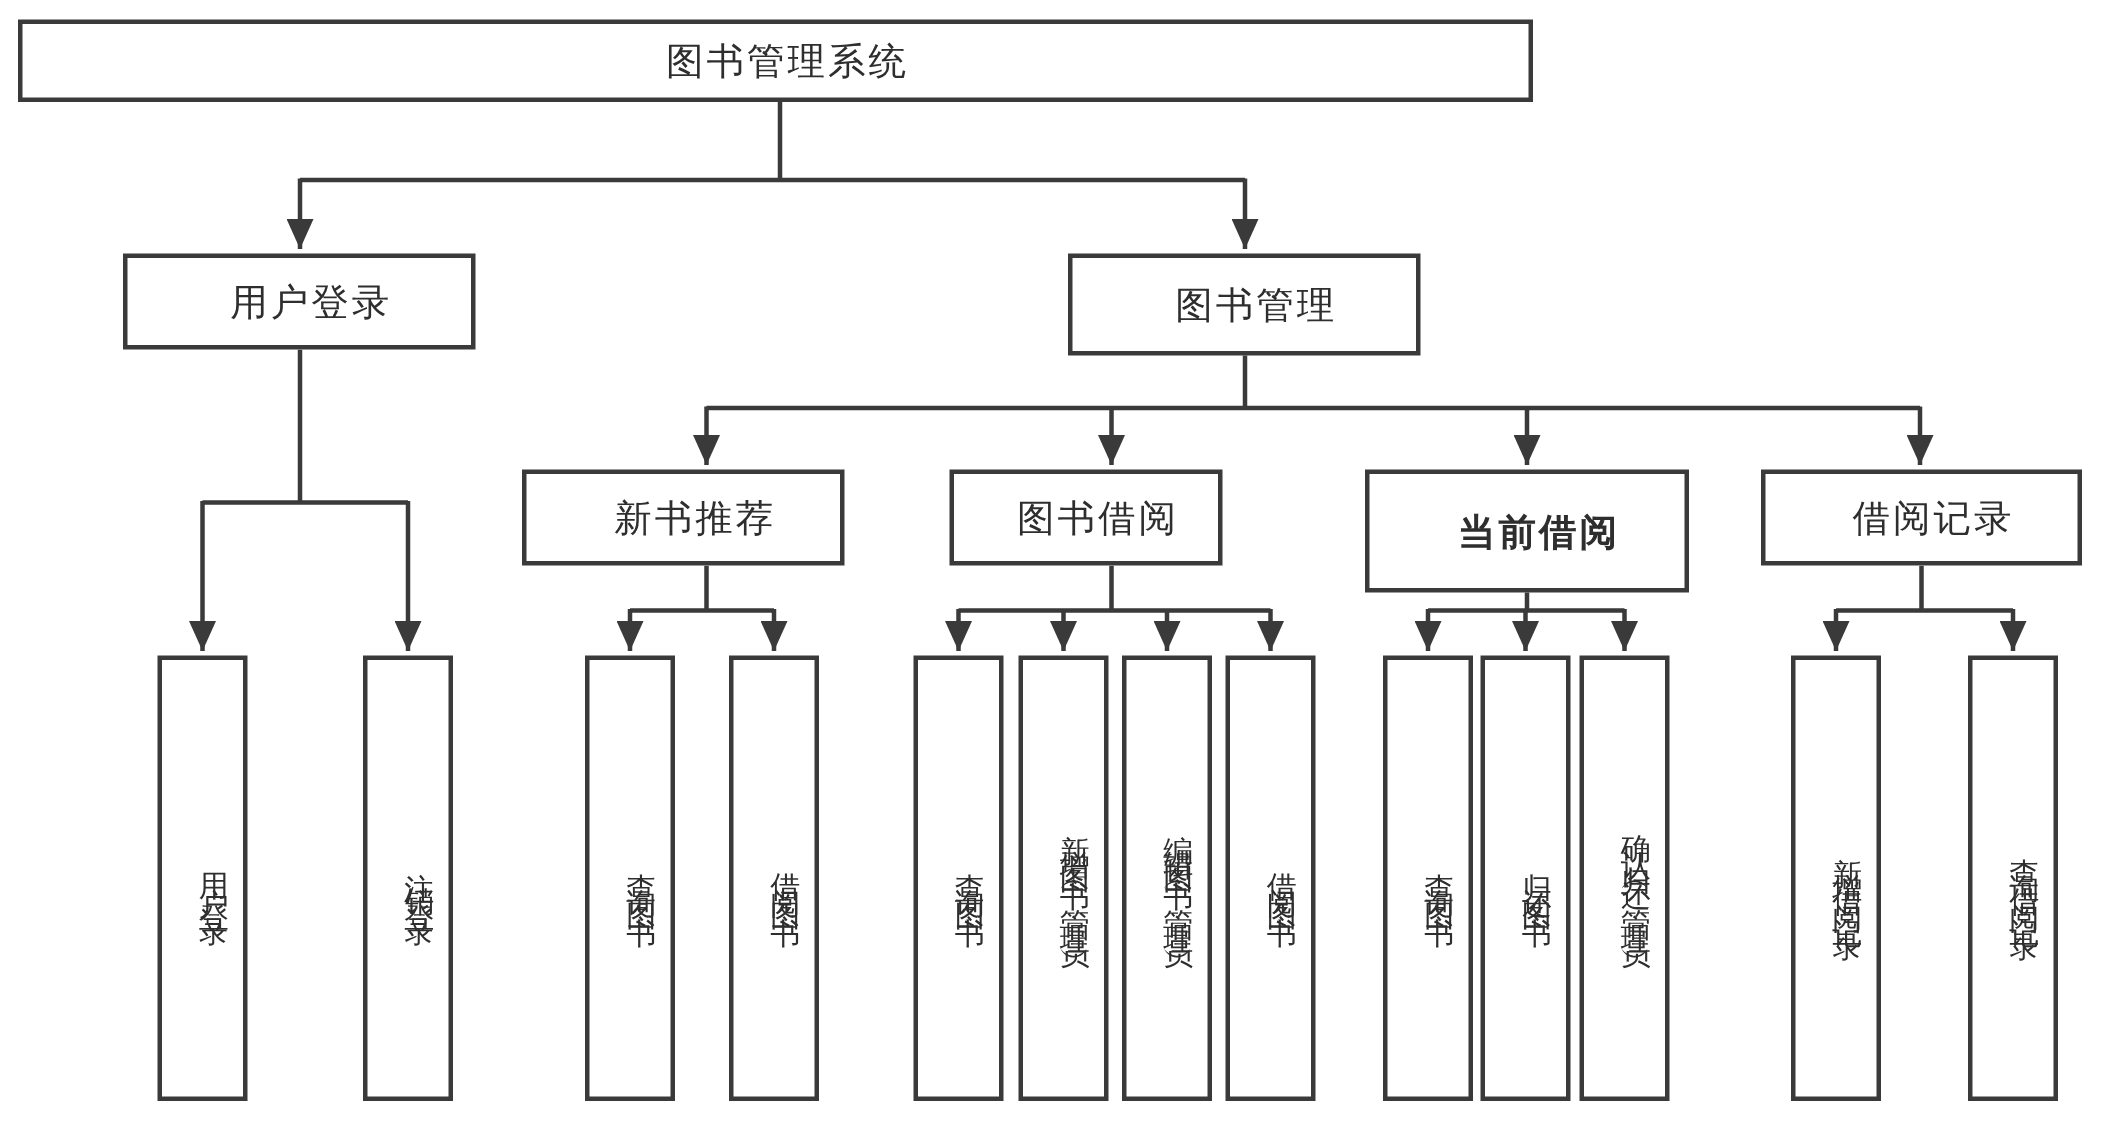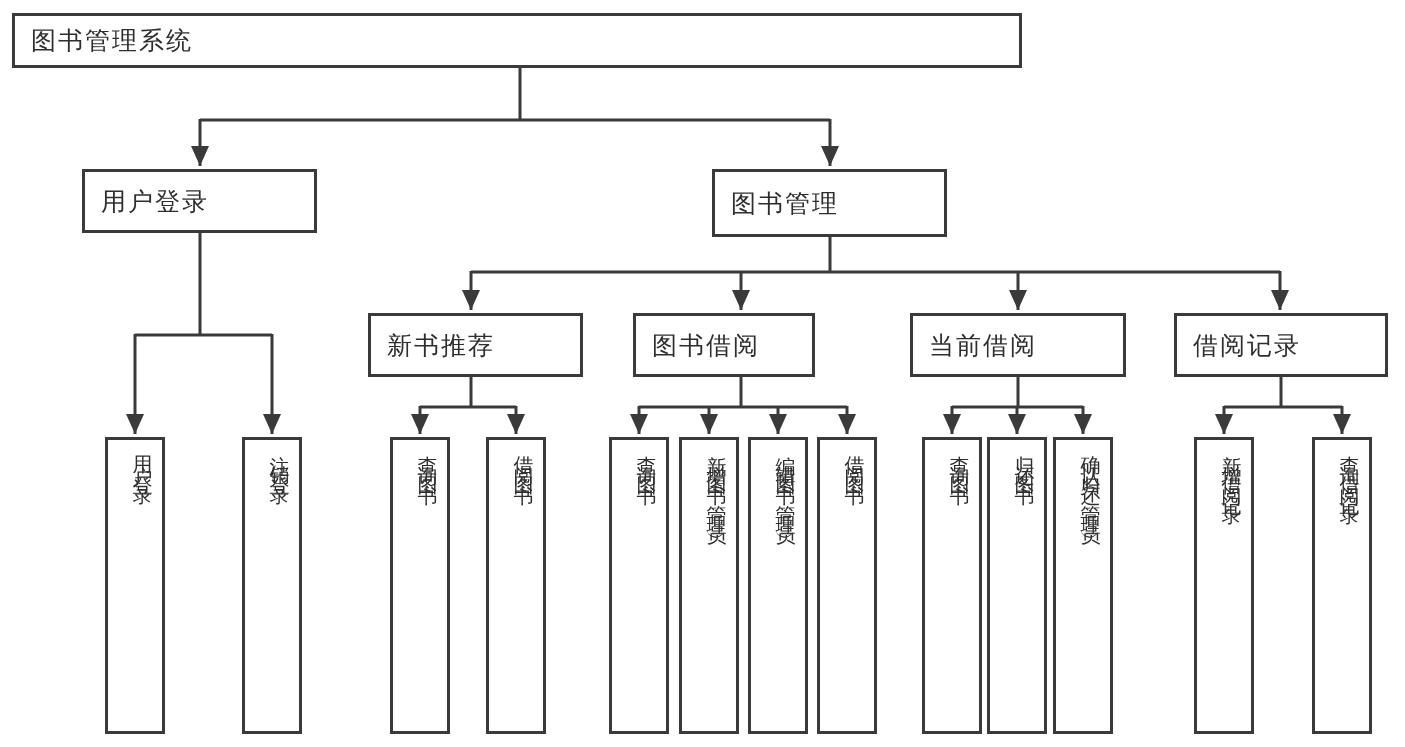--- a/index.html
+++ b/index.html
@@ -19,21 +19,21 @@
     overflow:hidden;
   }
   .connectors{position:absolute;left:0;top:0;z-index:1;}
   .connectors .wire{stroke:var(--line);stroke-width:3;fill:none;}
   .connectors .head{fill:var(--line);}
   .node{
     position:absolute;
     box-sizing:border-box;
     background:var(--box_bg);
     border:3px solid var(--line);
-    display:flex;align-items:center;justify-content:flex-start;
+    display:flex;align-items:center;justify-content:center;
     z-index:2;
     padding-left:16px;
   }
   .node.h{
     font-size:25px;
     letter-spacing:2px;
     white-space:nowrap;
   }
   .node.v{
     width:60px;top:437px;height:297px;
@@ -104,27 +104,27 @@
     <span>图书管理系统</span>
   </div>
 
   <div class="node h" style="left:82px;top:169px;width:235px;height:64px;">
     <span>用户登录</span>
   </div>
   <div class="node h" style="left:712px;top:169px;width:235px;height:68px;">
     <span>图书管理</span>
   </div>
 
-  <div class="node h" style="left:368px;top:313px;width:215px;height:64px;">
+  <div class="node h" style="left:348px;top:313px;width:215px;height:64px;">
     <span>新书推荐</span>
   </div>
   <div class="node h" style="left:633px;top:313px;width:182px;height:64px;">
     <span>图书借阅</span>
   </div>
-  <div class="node h" style="left:910px;top:313px;width:216px;height:64px;">
+  <div class="node h" style="left:910px;top:313px;width:216px;height:82px;font-weight:bold;">
     <span>当前借阅</span>
   </div>
   <div class="node h" style="left:1174px;top:313px;width:214px;height:64px;">
     <span>借阅记录</span>
   </div>
 
   <div class="node v" style="left:105px;">
     <span>用户登录</span>
   </div>
   <div class="node v" style="left:242px;">

